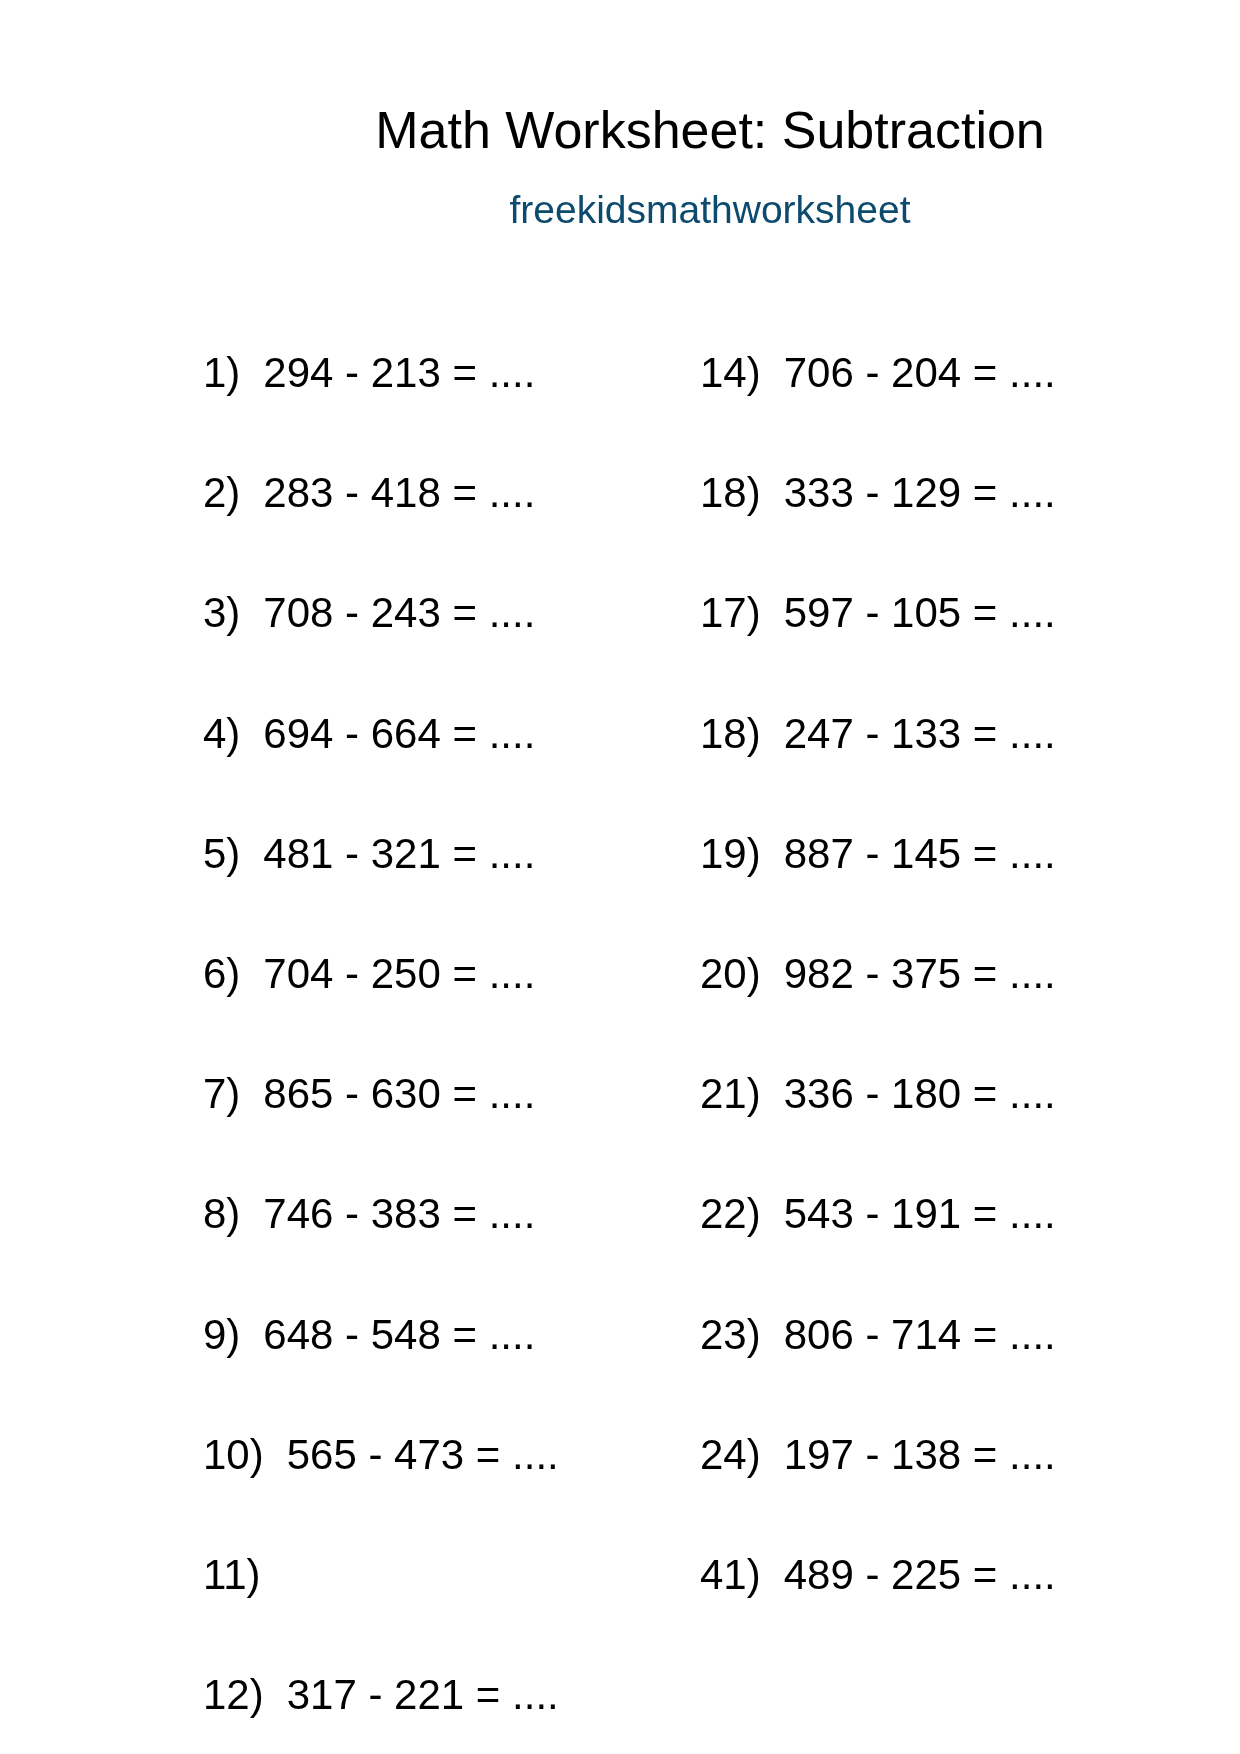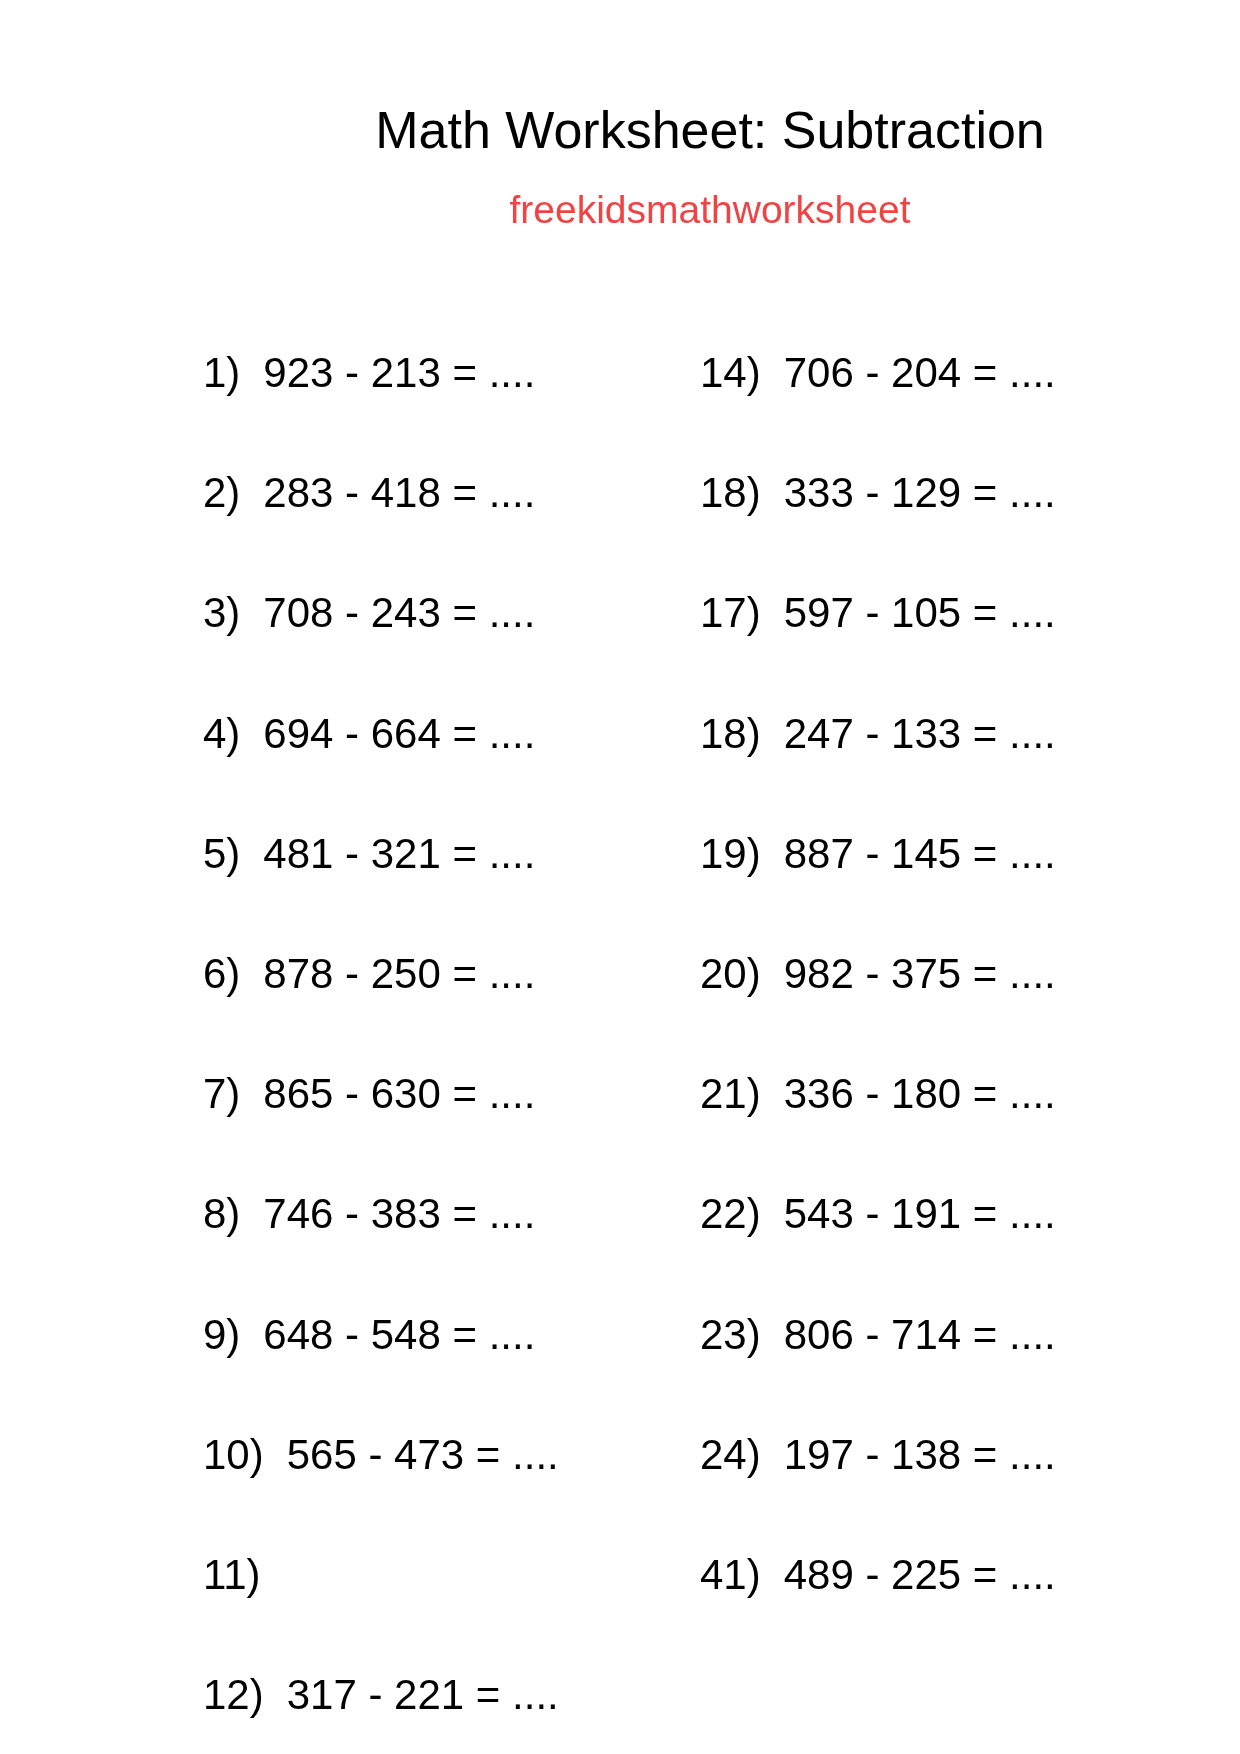--- a/index.html
+++ b/index.html
@@ -28,21 +28,21 @@
     line-height: 1;
     font-weight: 400;
     white-space: nowrap;
     color: #000000;
   }
   .subtitle {
     font-size: 39px;
     line-height: 1;
     font-weight: 400;
     margin-top: 34px;
-    color: #ef4444;
+    color: #0c4a6e;
     white-space: nowrap;
   }
   .col {
     position: absolute;
     top: 352px;
   }
   .col-left  { left: 203px; }
   .col-right { left: 700px; }
   .problem-row {
     display: flex;
@@ -64,41 +64,41 @@
 <div class="page">
 
   <div class="header">
     <div class="title">Math Worksheet: Subtraction</div>
     <div class="subtitle">freekidsmathworksheet</div>
   </div>
 
   <div class="col col-left">
       <div class="problem-row">
         <span class="p-num">1)</span>
-        <span class="p-expr">923 - 213 = ....</span>
+        <span class="p-expr">294 - 213 = ....</span>
       </div>
       <div class="problem-row">
         <span class="p-num">2)</span>
         <span class="p-expr">283 - 418 = ....</span>
       </div>
       <div class="problem-row">
         <span class="p-num">3)</span>
         <span class="p-expr">708 - 243 = ....</span>
       </div>
       <div class="problem-row">
         <span class="p-num">4)</span>
         <span class="p-expr">694 - 664 = ....</span>
       </div>
       <div class="problem-row">
         <span class="p-num">5)</span>
         <span class="p-expr">481 - 321 = ....</span>
       </div>
       <div class="problem-row">
         <span class="p-num">6)</span>
-        <span class="p-expr">878 - 250 = ....</span>
+        <span class="p-expr">704 - 250 = ....</span>
       </div>
       <div class="problem-row">
         <span class="p-num">7)</span>
         <span class="p-expr">865 - 630 = ....</span>
       </div>
       <div class="problem-row">
         <span class="p-num">8)</span>
         <span class="p-expr">746 - 383 = ....</span>
       </div>
       <div class="problem-row">

